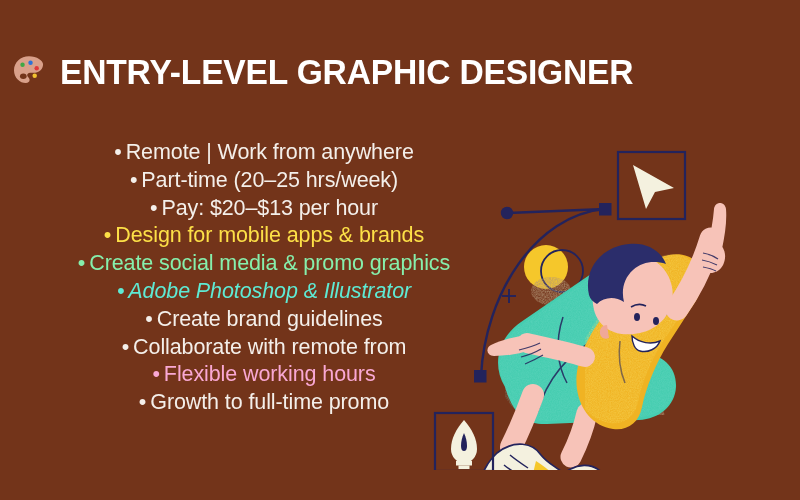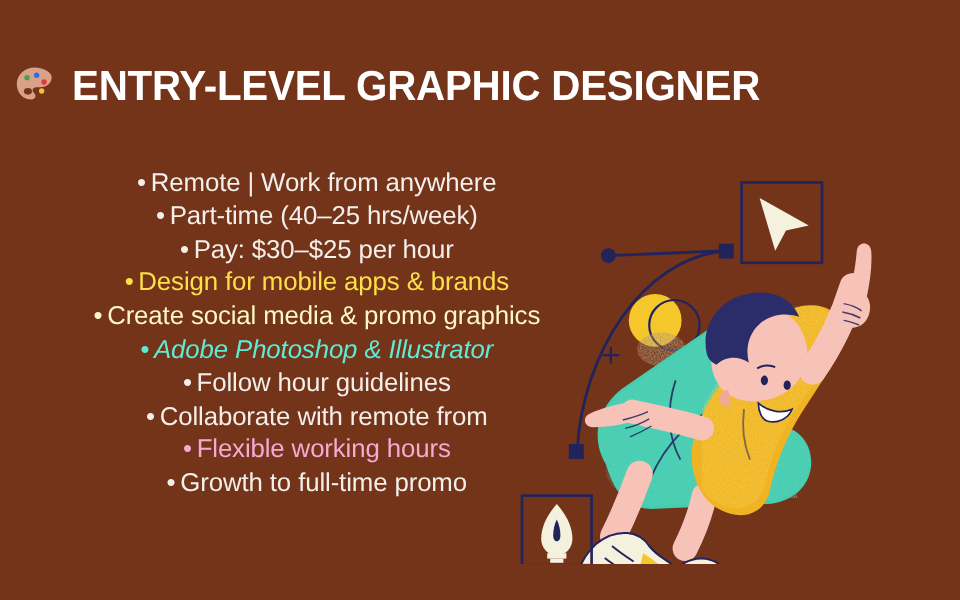--- a/index.html
+++ b/index.html
@@ -99,26 +99,26 @@
       <circle cx="21.6" cy="11.3" r="2.35" fill="#2B72D8"></circle>
       <circle cx="28.1" cy="17.2" r="2.35" fill="#E03A3A"></circle>
       <circle cx="26.0" cy="25.1" r="2.35" fill="#F2C230"></circle>
       <ellipse cx="14.0" cy="25.4" rx="3.5" ry="2.9" fill="#73341A"></ellipse>
     </svg>
     <div id="page-title" style="color: rgb(255, 255, 255);">ENTRY-LEVEL GRAPHIC DESIGNER</div>
   </div>
 
   <ul id="bullet-list">
     <li style="color: rgb(244, 239, 234);"><span class="bullet-dot">•</span><span>Remote | Work from anywhere</span></li>
-    <li style="color: rgb(244, 239, 234);"><span class="bullet-dot">•</span><span>Part-time (40–25 hrs/week)</span></li>
-    <li style="color: rgb(244, 239, 234);"><span class="bullet-dot">•</span><span>Pay: $30–$25 per hour</span></li>
+    <li style="color: rgb(244, 239, 234);"><span class="bullet-dot">•</span><span>Part-time (20–25 hrs/week)</span></li>
+    <li style="color: rgb(244, 239, 234);"><span class="bullet-dot">•</span><span>Pay: $20–$13 per hour</span></li>
     <li style="color: #fde047;"><span class="bullet-dot">•</span><span>Design for mobile apps &amp; brands</span></li>
-    <li style="color: #fef9c3;"><span class="bullet-dot">•</span><span>Create social media &amp; promo graphics</span></li>
+    <li style="color: #86efac;"><span class="bullet-dot">•</span><span>Create social media &amp; promo graphics</span></li>
     <li style="color: #5eead4; font-style: italic;"><span class="bullet-dot">•</span><span>Adobe Photoshop &amp; Illustrator</span></li>
-    <li style="color: rgb(244, 239, 234);"><span class="bullet-dot">•</span><span>Follow hour guidelines</span></li>
+    <li style="color: rgb(244, 239, 234);"><span class="bullet-dot">•</span><span>Create brand guidelines</span></li>
     <li style="color: rgb(244, 239, 234);"><span class="bullet-dot">•</span><span>Collaborate with remote from</span></li>
     <li style="color: #f9a8d4;"><span class="bullet-dot">•</span><span>Flexible working hours</span></li>
     <li style="color: rgb(244, 239, 234);"><span class="bullet-dot">•</span><span>Growth to full-time promo</span></li>
   </ul>
 
   <div id="illustration">
     <svg viewBox="0 0 385 375" xmlns="http://www.w3.org/2000/svg">
       <defs>
 
         <filter id="grain" x="-20%" y="-20%" width="140%" height="140%">

